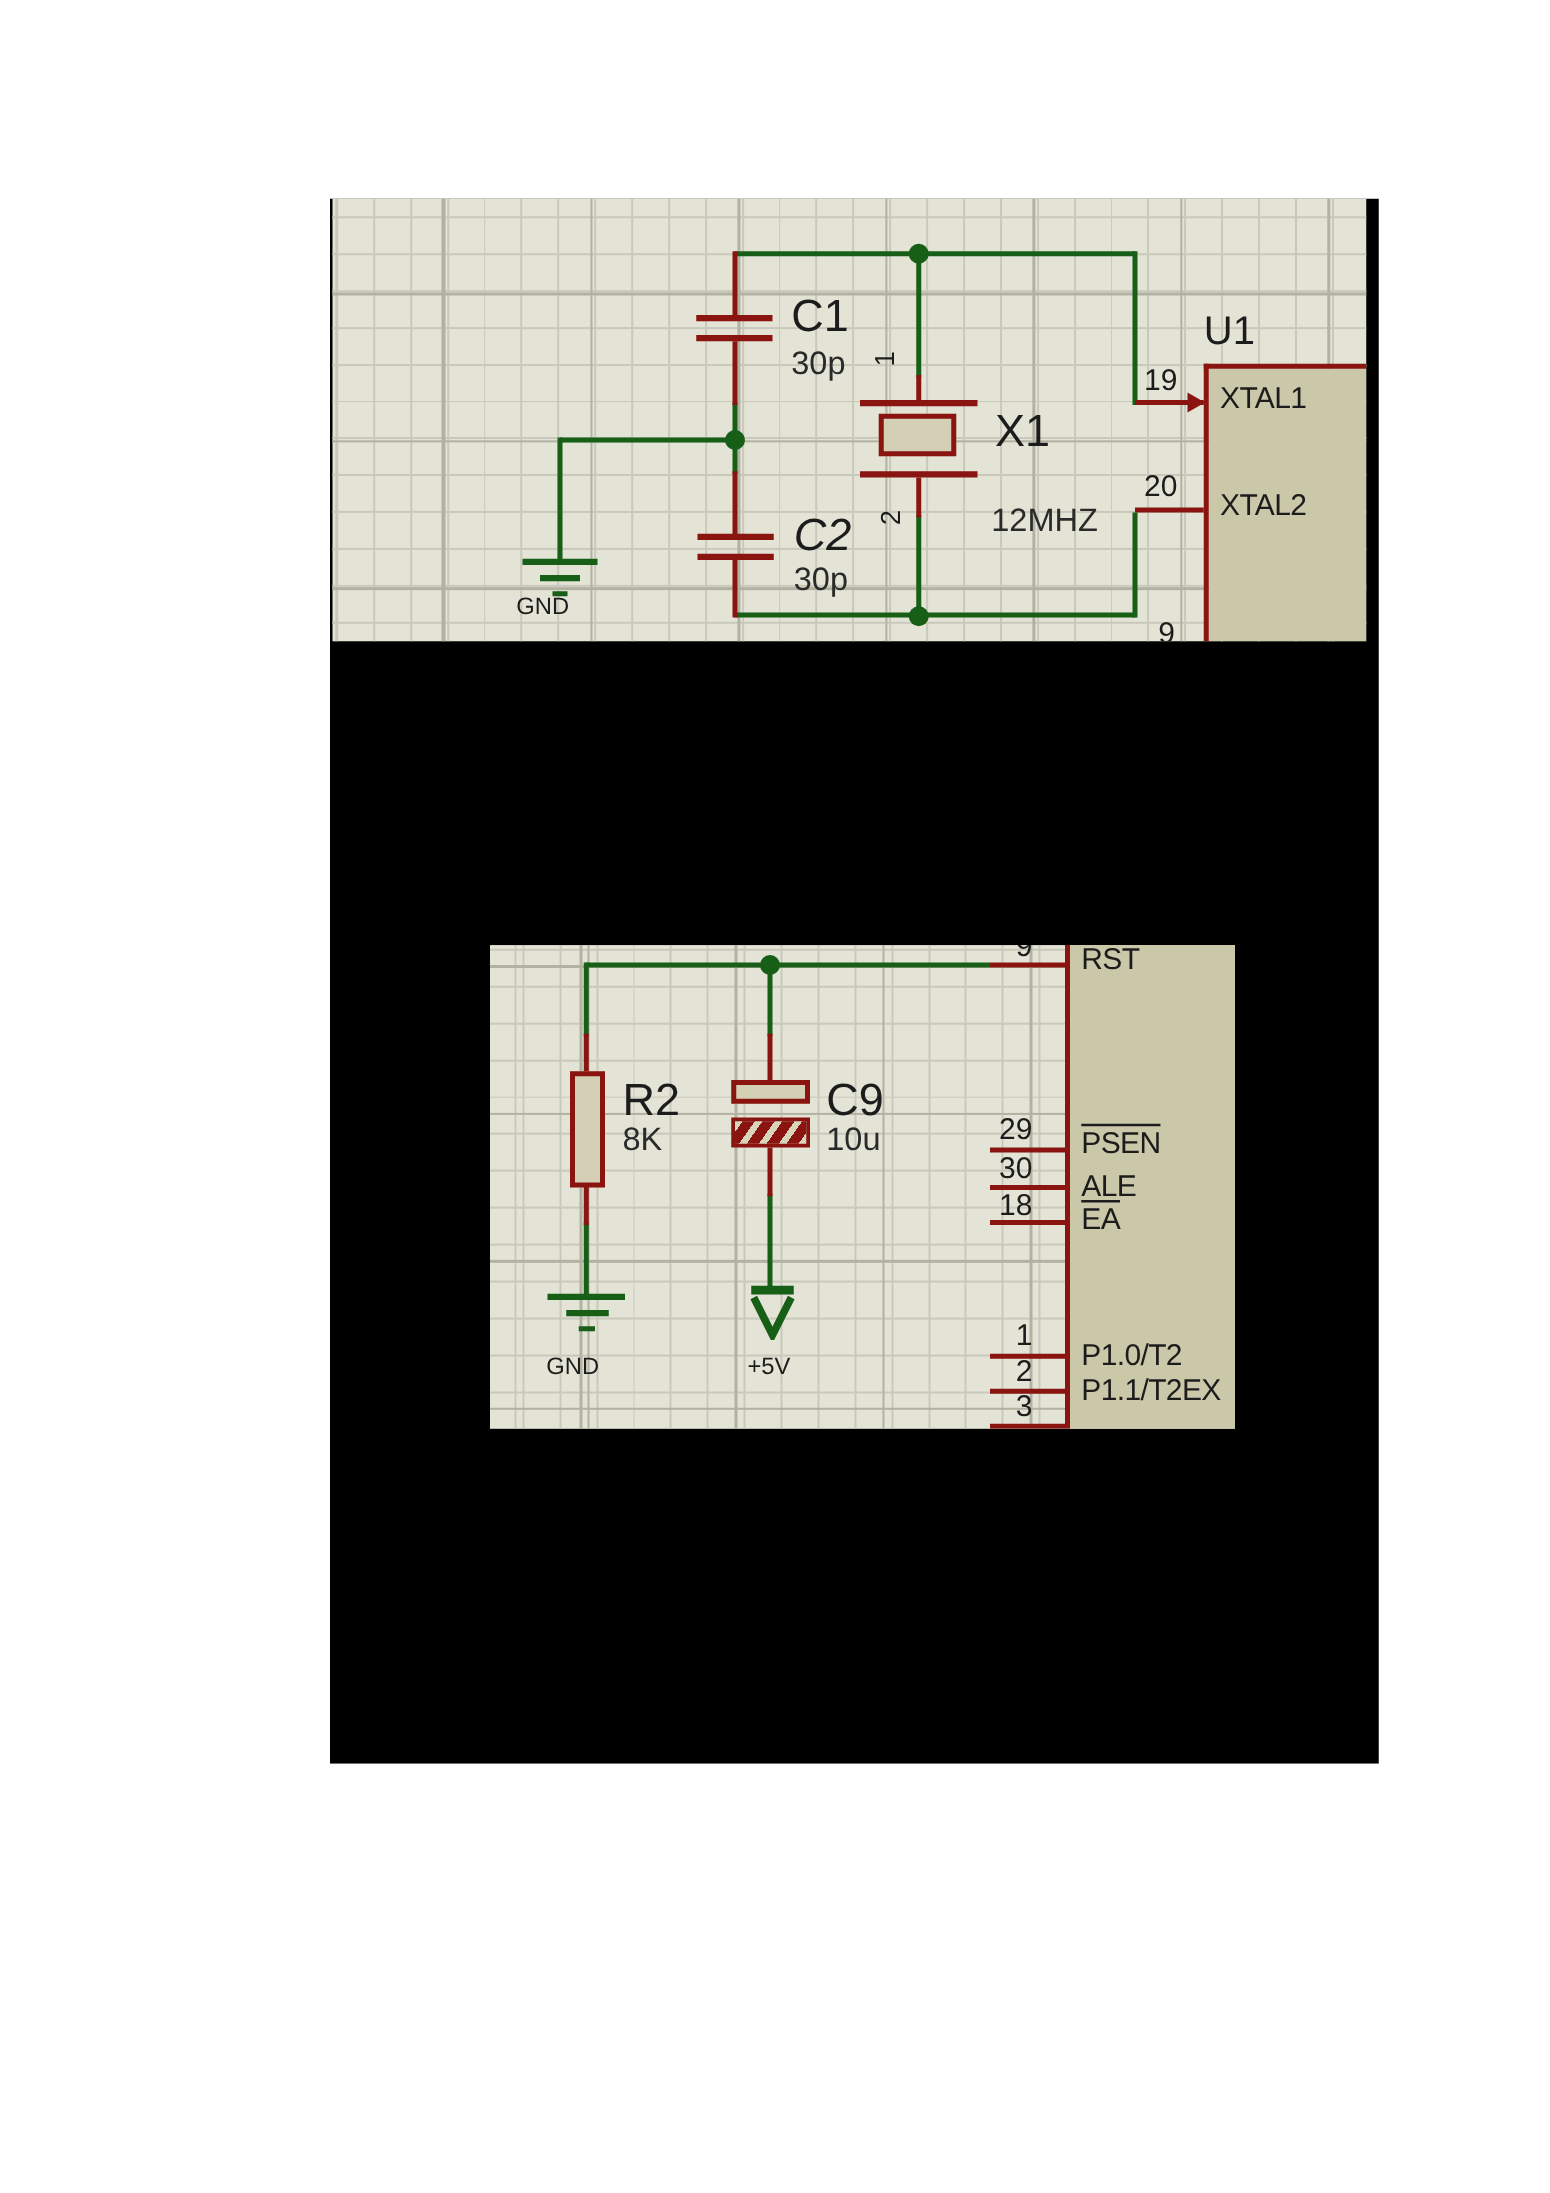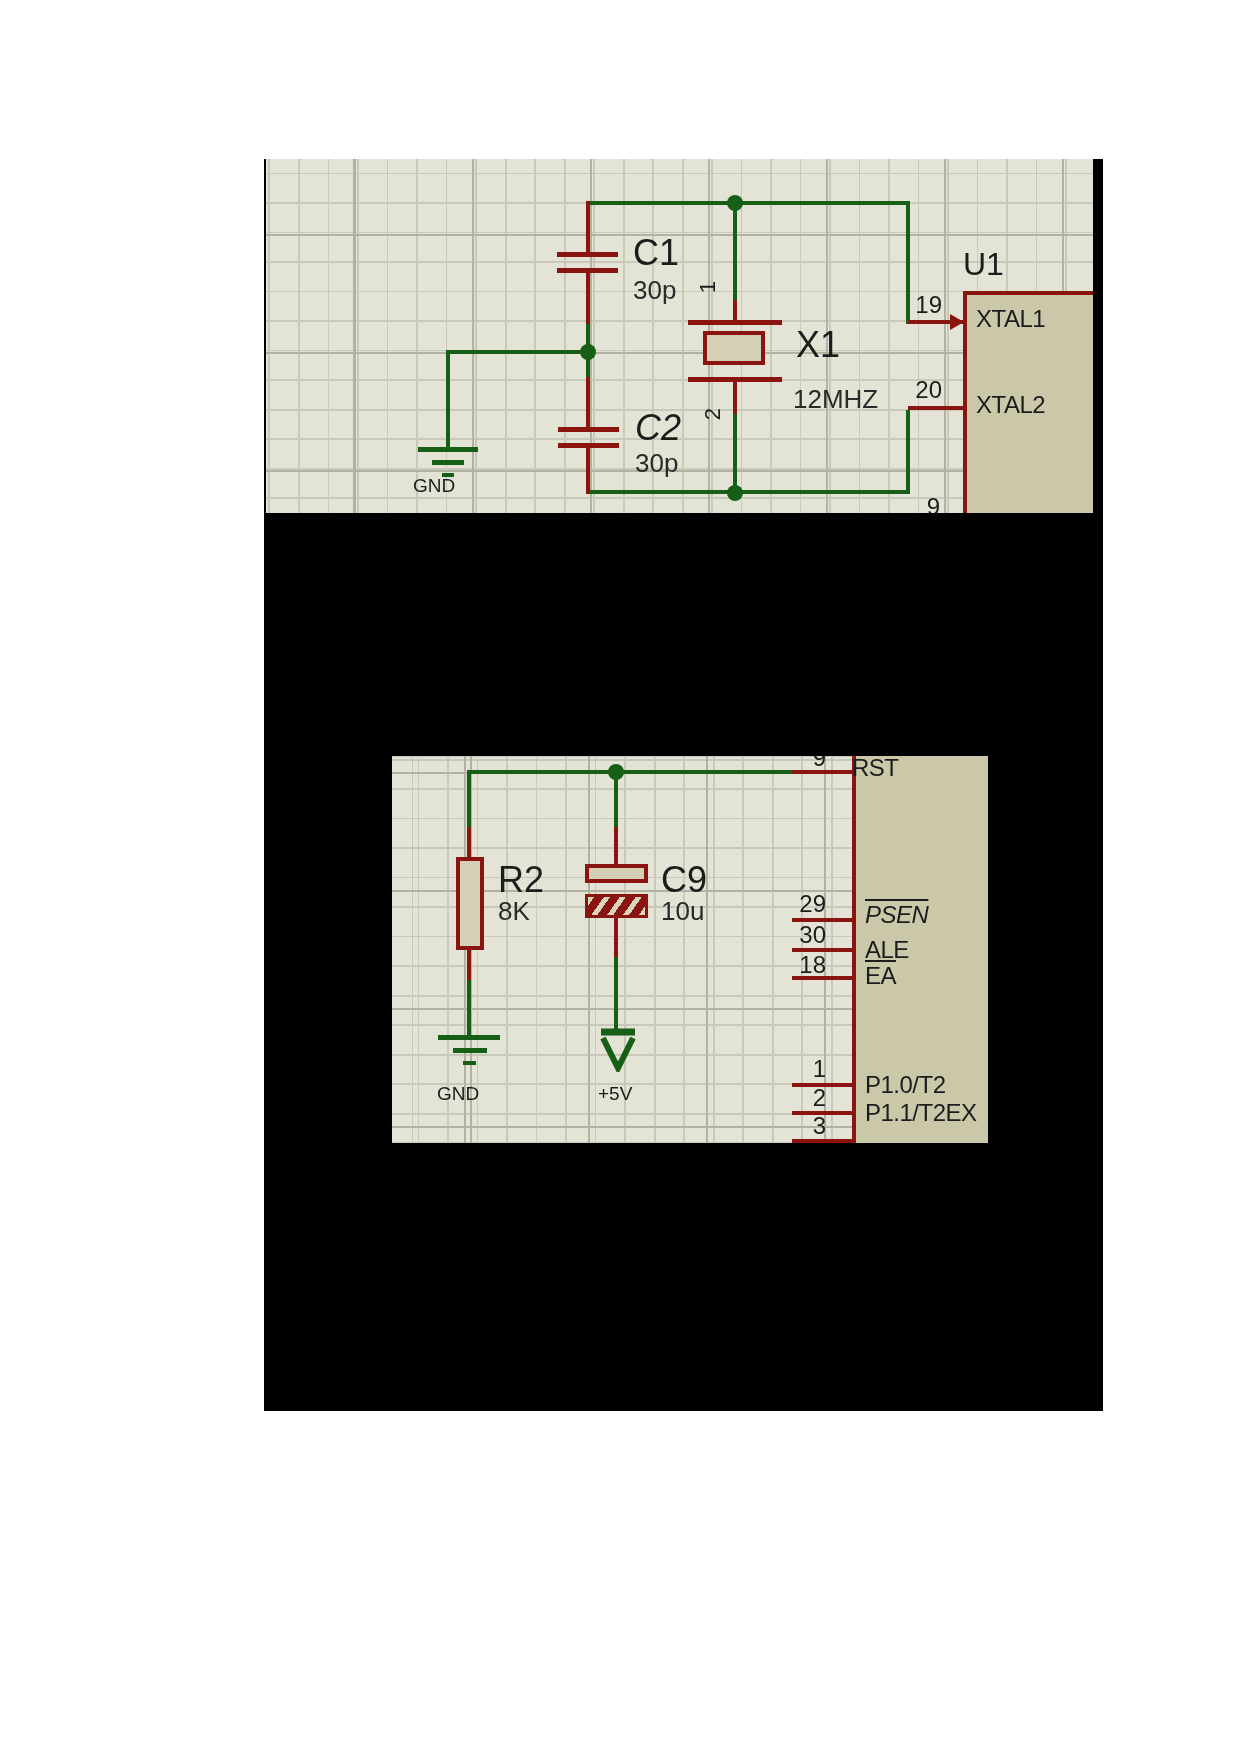--- a/index.html
+++ b/index.html
@@ -80,21 +80,21 @@
 
     <div>
       <div class="pin" style="left:467px;top:141px;width:4px;height:22px;"></div>
       <div class="plate" style="left:422px;top:161px;width:94px;height:5px;"></div>
       <div class="fillbox" style="left:437px;top:172px;width:54px;height:26px;"></div>
       <div class="plate" style="left:422px;top:218px;width:94px;height:5px;"></div>
       <div class="pin" style="left:467px;top:223px;width:4px;height:32px;"></div>
       <div class="lbl rot" style="left:436px;top:117px;">1</div>
       <div class="lbl rot" style="left:441px;top:244px;">2</div>
       <div class="lbl ref" style="left:530px;top:168px;">X1</div>
-      <div class="lbl val" style="left:527px;top:227px;">12MHZ</div>
+      <div class="lbl val" style="left:527px;top:244px;">12MHZ</div>
     </div>
 
     <div>
       <div class="gbar" style="left:152px;top:288px;width:60px;height:5px;"></div>
       <div class="gbar" style="left:166px;top:301px;width:32px;height:5px;"></div>
       <div class="gbar" style="left:176px;top:314px;width:12px;height:4px;"></div>
       <div class="lbl term" style="left:147px;top:317px;">GND</div>
     </div>
 
     <div>
@@ -153,25 +153,25 @@
       </svg>
       <div class="lbl term" style="left:206px;top:328px;">+5V</div>
     </div>
 
     <div>
       <div class="chipfill" style="left:464px;top:0px;width:132px;height:387px;"></div>
       <div class="chipline" style="left:460px;top:0px;width:4px;height:387px;"></div>
 
       <div class="pin" style="left:400px;top:14px;width:60px;height:4px;"></div>
       <div class="lbl pnum" style="left:398px;top:-10px;">9</div>
-      <div class="lbl pname" style="left:460px;top:0px;">RST</div>
+      <div class="lbl pname" style="left:473px;top:0px;">RST</div>
 
       <div class="pin" style="left:400px;top:162px;width:60px;height:4px;"></div>
       <div class="lbl pnum" style="left:398px;top:136px;">29</div>
-      <div class="lbl pname ovl" style="left:473px;top:147px;font-style:italic;">PSEN</div>
+      <div class="lbl pname ovl" style="left:473px;top:147px;">PSEN</div>
 
       <div class="pin" style="left:400px;top:192px;width:60px;height:4px;"></div>
       <div class="lbl pnum" style="left:398px;top:167px;">30</div>
       <div class="lbl pname" style="left:473px;top:182px;">ALE</div>
 
       <div class="pin" style="left:400px;top:220px;width:60px;height:4px;"></div>
       <div class="lbl pnum" style="left:398px;top:197px;">18</div>
       <div class="lbl pname ovl" style="left:473px;top:208px;">EA</div>
 
       <div class="pin" style="left:400px;top:327px;width:60px;height:4px;"></div>

